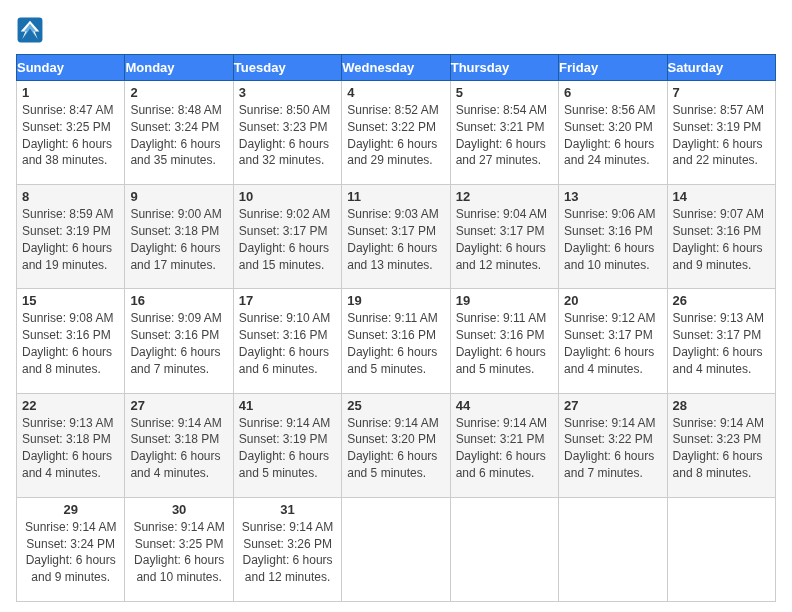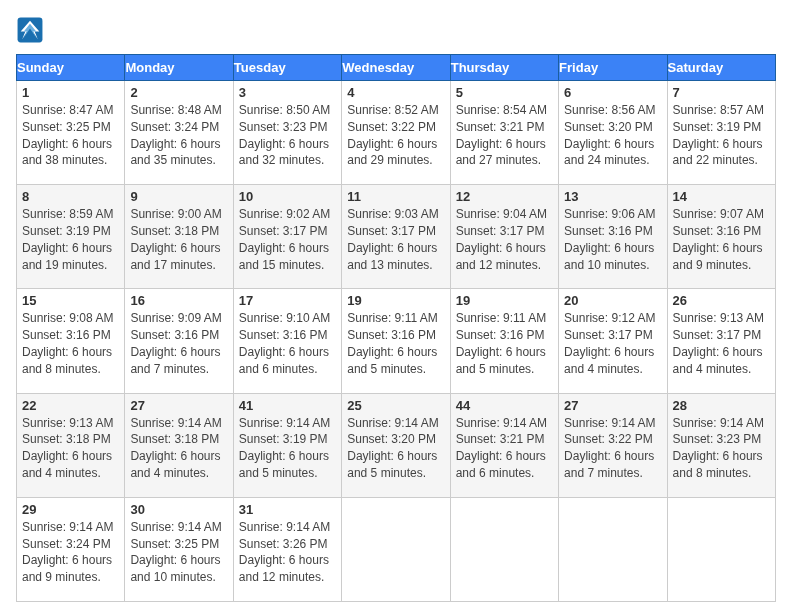--- a/index.html
+++ b/index.html
@@ -91,20 +91,21 @@
     .cell-text {
       font-size: 12px;
       color: #444;
       line-height: 1.4;
     }
     .empty-cell {
       background: #fff !important;
     }
     .last-row td {
       height: 72px;
+      text-align: center;
     }
   </style>
 </head>
 <body>
 
 <div class="page">
   <div class="header">
     <div class="logo">
       <svg class="logo-icon" viewBox="0 0 36 36">
         <rect x="2" y="2" width="32" height="32" rx="4" fill="#1a6faf"></rect>

